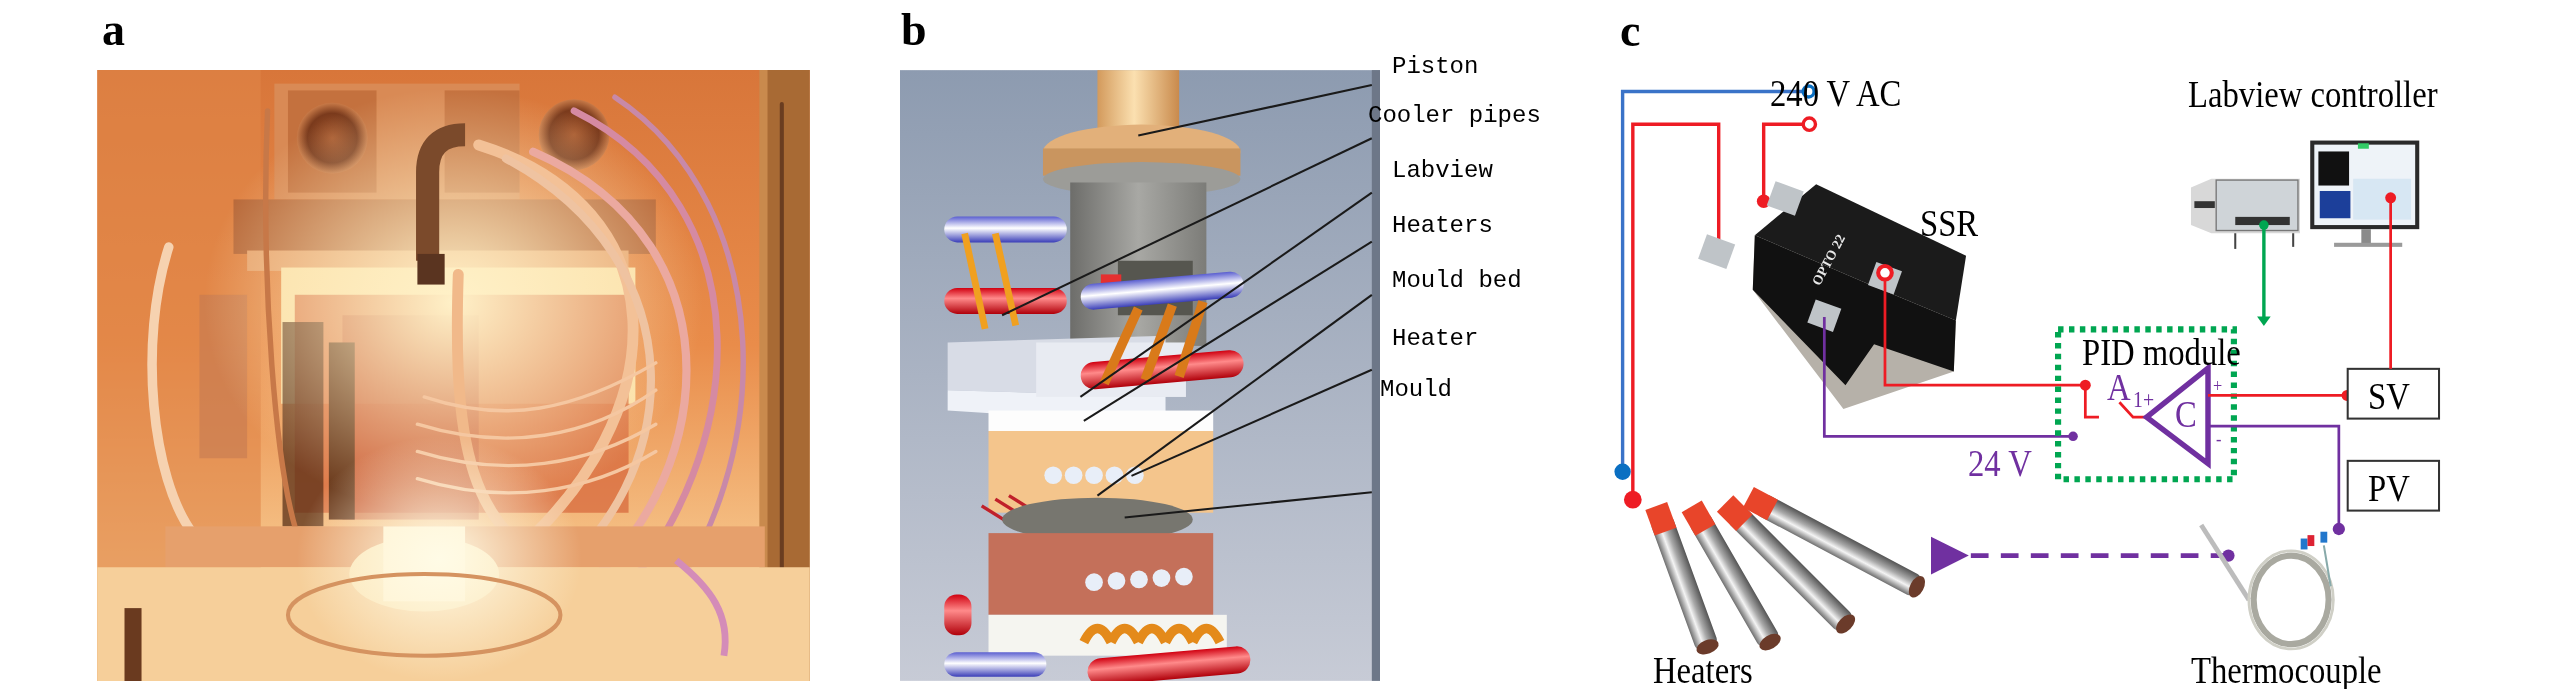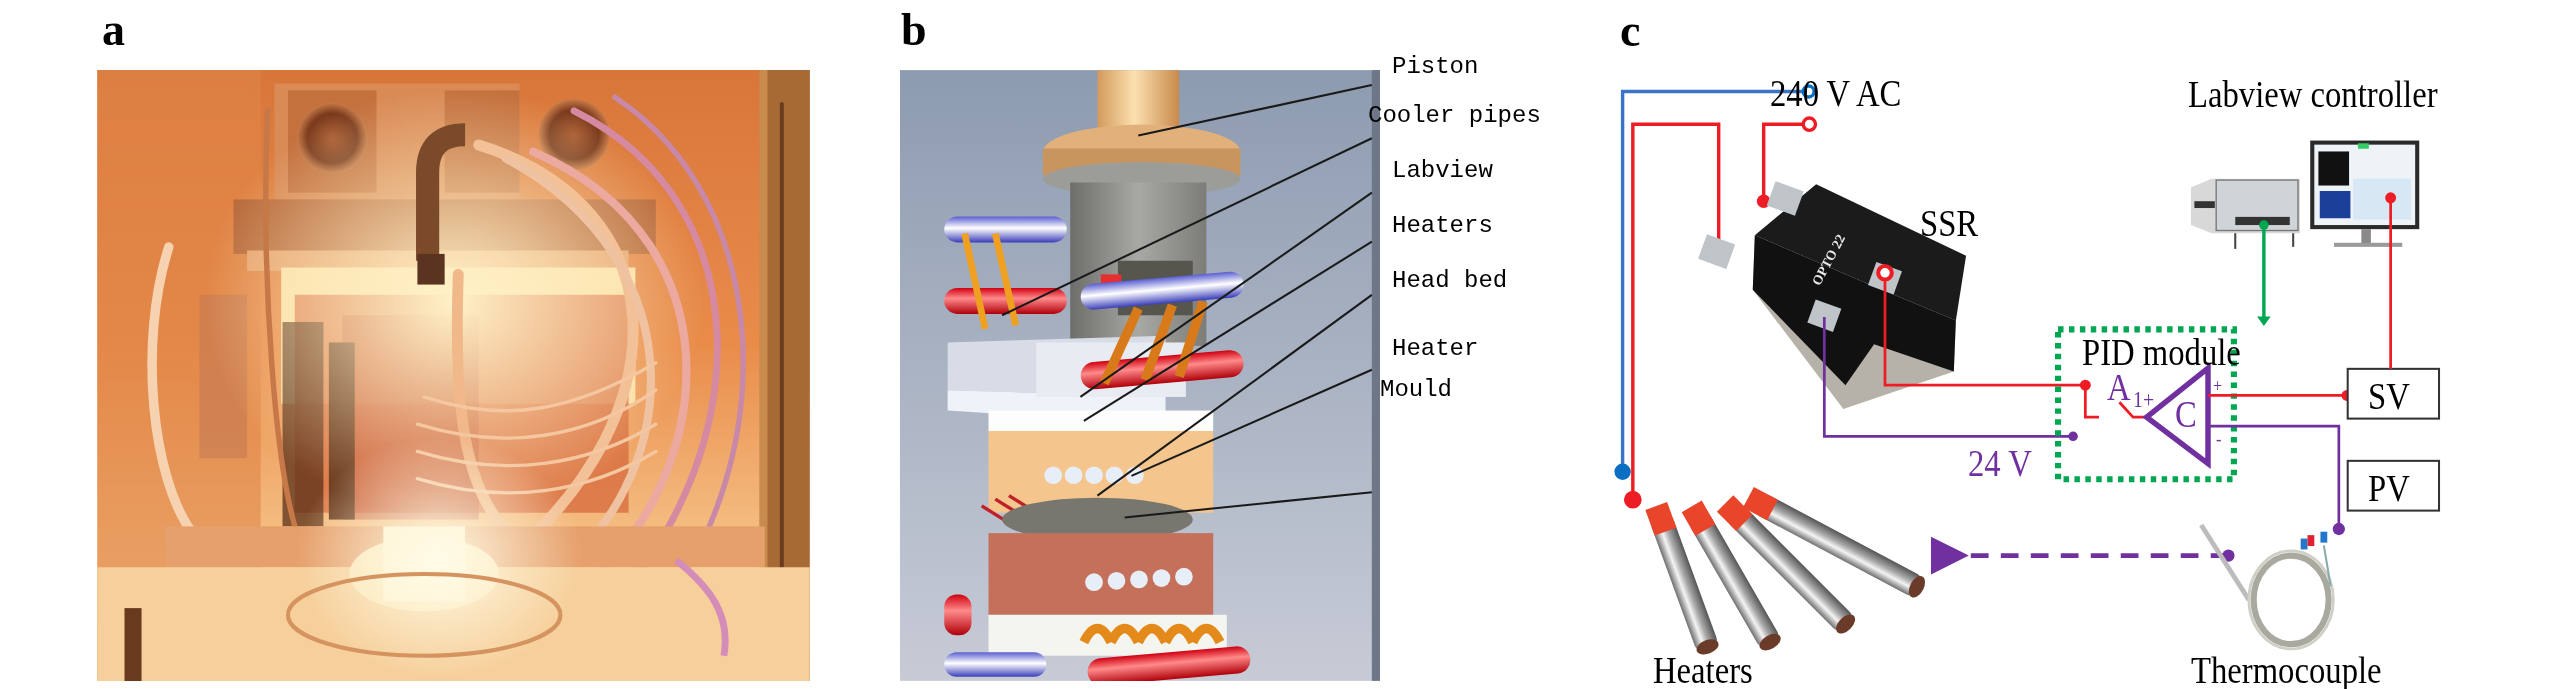--- a/index.html
+++ b/index.html
@@ -198,22 +198,22 @@
     <line x1="340" y1="596" x2="693" y2="440"></line>
     <line x1="330" y1="657" x2="693" y2="620"></line>
   </g>
 </svg>
 </div>
 
 <div class="lbl" style="left:1392px;top:55px;">Piston</div>
 <div class="lbl" style="left:1368px;top:104px;">Cooler pipes</div>
 <div class="lbl" style="left:1392px;top:159px;">Labview</div>
 <div class="lbl" style="left:1392px;top:214px;">Heaters</div>
-<div class="lbl" style="left:1392px;top:269px;">Head bed</div>
-<div class="lbl" style="left:1392px;top:337px;">Heater</div>
+<div class="lbl" style="left:1392px;top:269px;">Mould bed</div>
+<div class="lbl" style="left:1392px;top:327px;">Heater</div>
 <div class="lbl" style="left:1380px;top:378px;">Mould</div>
 
 <div class="panel-letter" style="left:1620px;top:8.2px;">c</div>
 
 <svg class="abs" style="left:0;top:0;" width="2576" height="690" viewBox="0 0 3780 1012">
   <defs>
     <linearGradient id="rod" x1="0" y1="0" x2="1" y2="0">
       <stop offset="0" stop-color="#6e6e6e"></stop>
       <stop offset="0.35" stop-color="#f4f4f4"></stop>
       <stop offset="0.6" stop-color="#a9a9a9"></stop>

